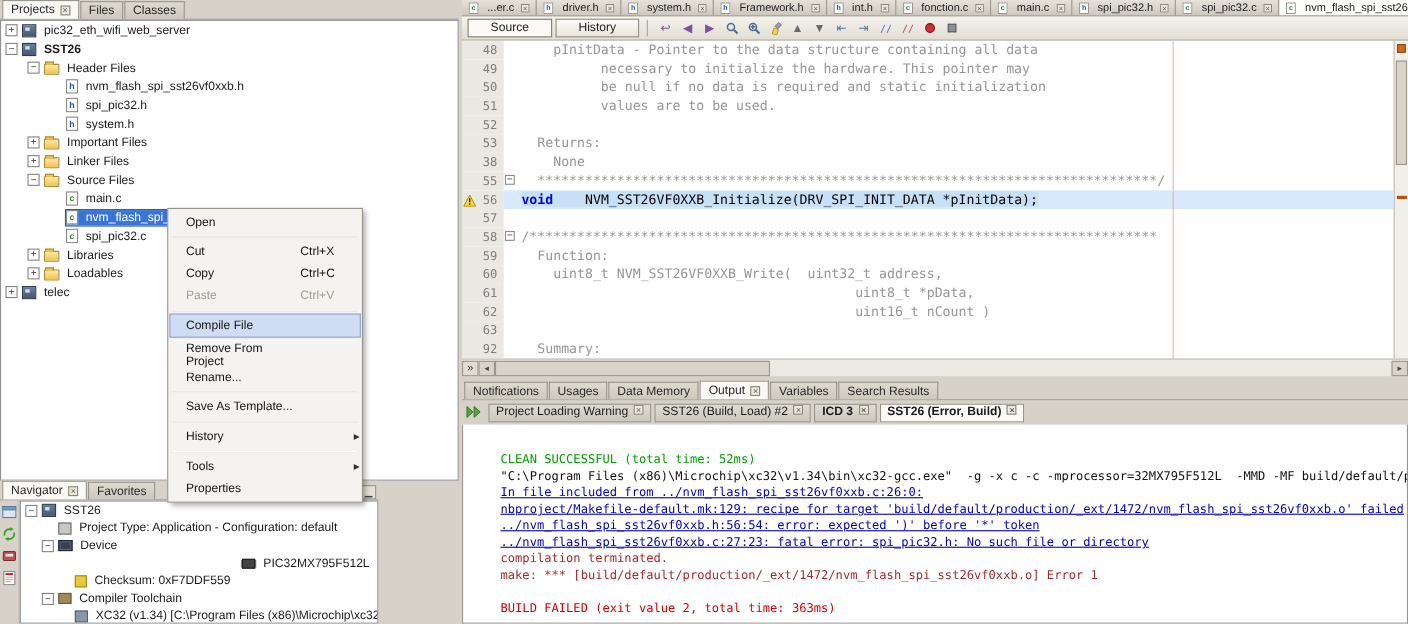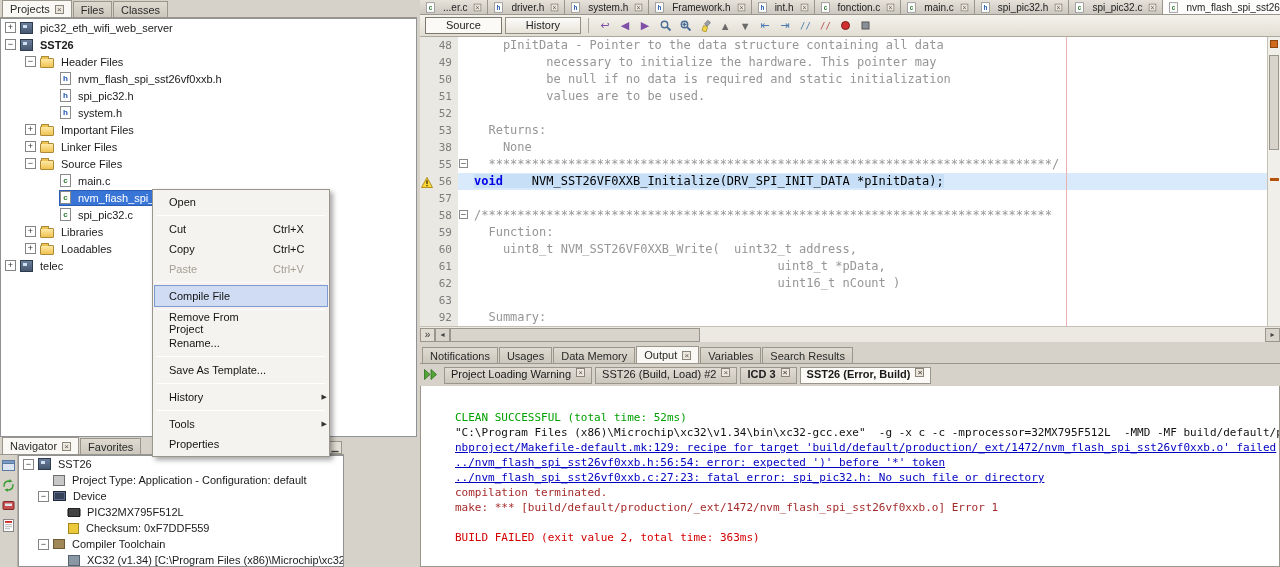--- a/index.html
+++ b/index.html
@@ -300,21 +300,21 @@
               <span class="tlabel">Project Type: Application - Configuration: default</span>
             </span>
           </div>
           <div class="trow" style="padding-left: 19px;">
             <span class="expander">−</span>
             <span class="nwrap">
               <span class="ic ic-device"></span>
               <span class="tlabel">Device</span>
             </span>
           </div>
-          <div class="trow" style="padding-left: 34px;">
+          <div class="trow" style="padding-left: 34px; justify-content: space-between;">
             <span class="expander none"></span>
             <span class="nwrap">
               <span class="ic ic-chip"></span>
               <span class="tlabel">PIC32MX795F512L</span>
             </span>
           </div>
           <div class="trow" style="padding-left: 34px;">
             <span class="expander none"></span>
             <span class="nwrap">
               <span class="ic ic-checksum"></span>
@@ -601,20 +601,21 @@
           <span class="closebox">×</span>
         </div>
         <div class="stab active">
           <span class="slbl">SST26 (Error, Build)</span>
           <span class="closebox">×</span>
         </div>
       </div>
     <div class="obody" id="output-body">
         <div class="oline o-success">CLEAN SUCCESSFUL (total time: 52ms)</div>
         <div class="oline o-plain">"C:\Program Files (x86)\Microchip\xc32\v1.34\bin\xc32-gcc.exe"  -g -x c -c -mprocessor=32MX795F512L  -MMD -MF build/default/produ</div>
+        <div class="oline o-link">In file included from ../nvm_flash_spi_sst26vf0xxb.c:26:0:</div>
         <div class="oline o-link">nbproject/Makefile-default.mk:129: recipe for target 'build/default/production/_ext/1472/nvm_flash_spi_sst26vf0xxb.o' failed</div>
         <div class="oline o-link">../nvm_flash_spi_sst26vf0xxb.h:56:54: error: expected ')' before '*' token</div>
         <div class="oline o-link">../nvm_flash_spi_sst26vf0xxb.c:27:23: fatal error: spi_pic32.h: No such file or directory</div>
         <div class="oline o-error">compilation terminated.</div>
         <div class="oline o-error">make: *** [build/default/production/_ext/1472/nvm_flash_spi_sst26vf0xxb.o] Error 1</div>
         <div class="oline o-plain"></div>
         <div class="oline o-failed">BUILD FAILED (exit value 2, total time: 363ms)</div>
       </div>
   </section>
 

